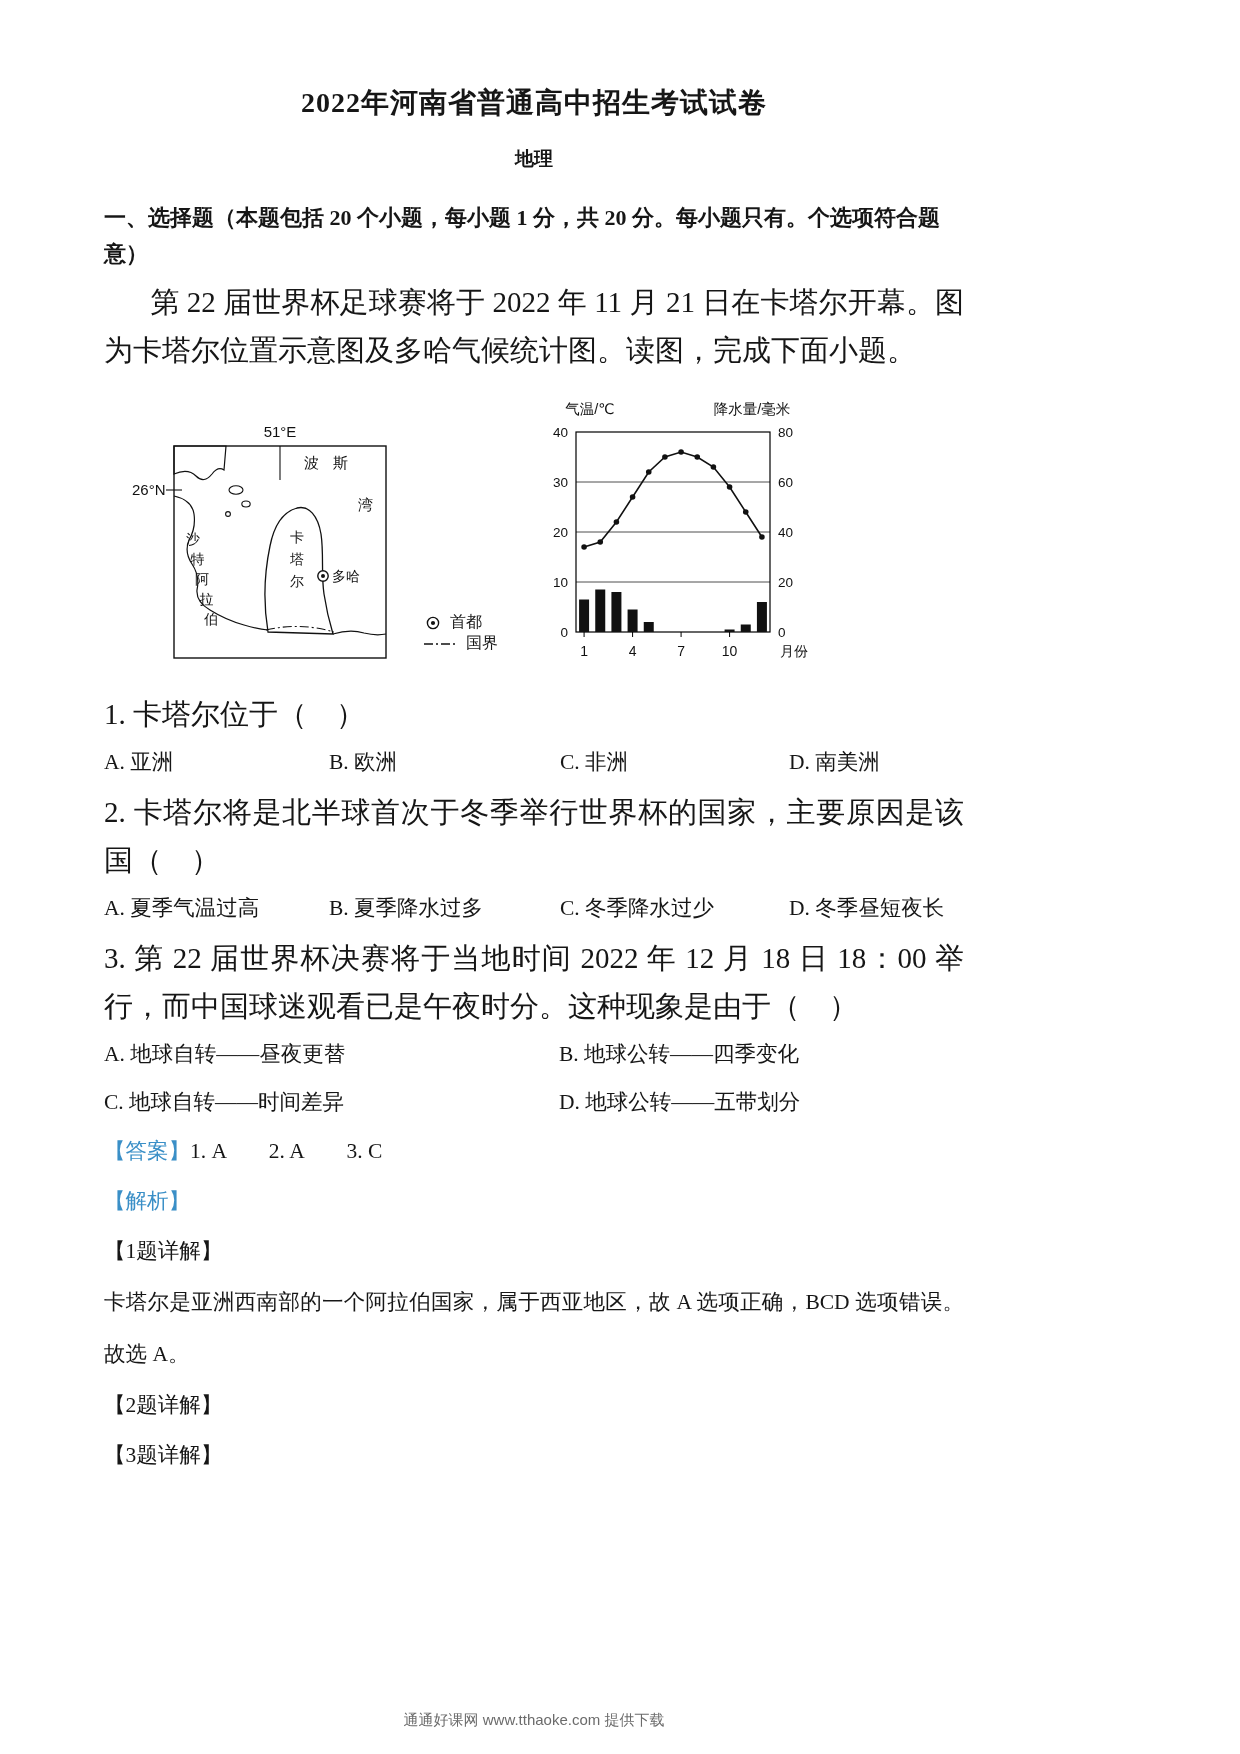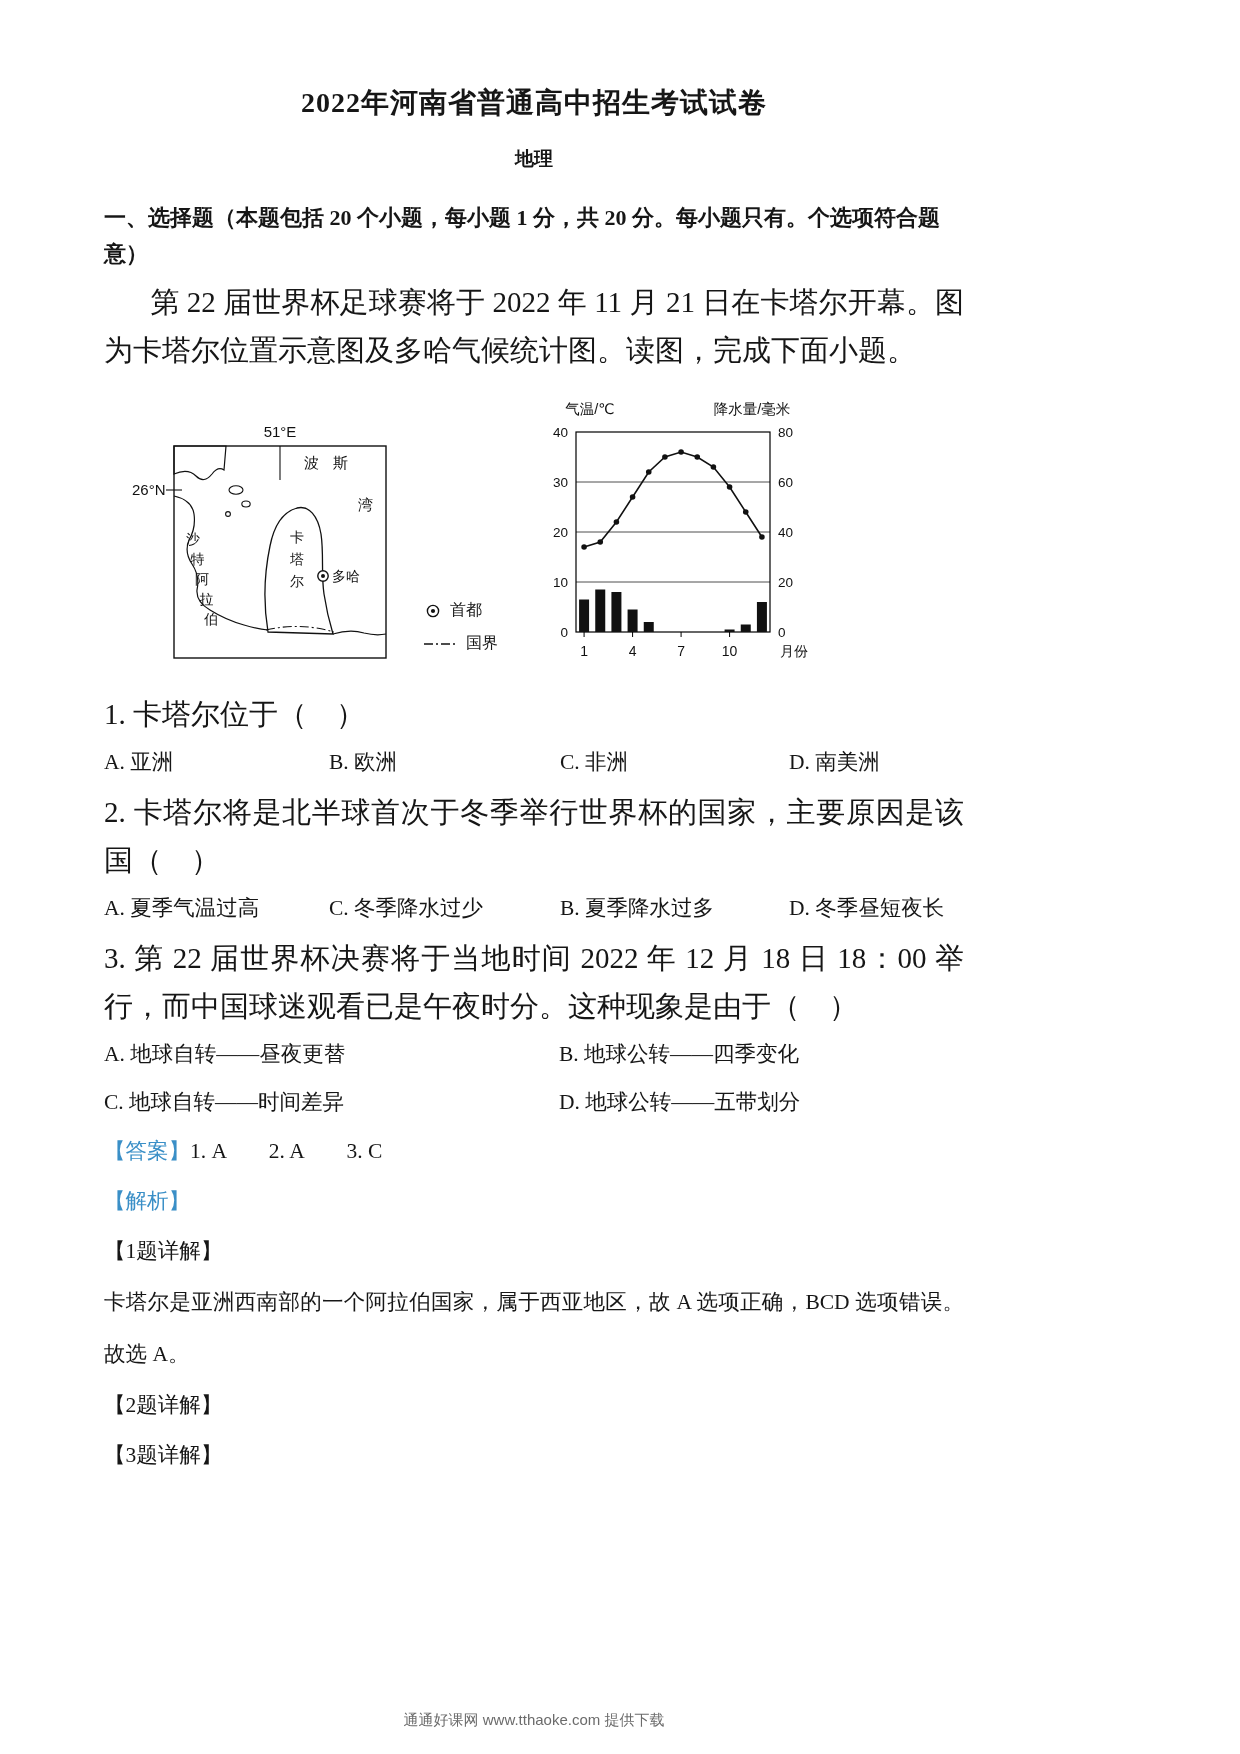--- a/index.html
+++ b/index.html
@@ -5,21 +5,21 @@
   *{margin:0;padding:0;box-sizing:border-box}
   html,body{background:#ffffff}
   body{width:1240px;font-family:"Liberation Serif","DejaVu Serif",serif;color:#161616}
   .sheet{position:relative;width:1068px;height:1754px;background:#fff;padding:84px 104px 0 104px;overflow:hidden}
   .doc-title{font-size:28px;font-weight:bold;text-align:center;letter-spacing:1px}
   .doc-subject{font-size:19px;font-weight:bold;text-align:center;margin-top:24px}
   .section-heading{font-size:22px;font-weight:bold;margin-top:28px;line-height:36px}
   .para{font-size:29px;line-height:48px;text-align:justify}
   .intro{margin-top:6px;text-indent:1.6em}
   .figures{display:flex;align-items:flex-end;gap:12px;margin:14px 0 6px 28px}
-  .map-legend{display:flex;flex-direction:column;gap:12px;margin:0 8px 30px 2px;font-size:16px;font-family:"Liberation Sans","DejaVu Sans",sans-serif}
+  .map-legend{display:flex;flex-direction:column;margin:0 8px 30px 2px;font-size:16px;font-family:"Liberation Sans","DejaVu Sans",sans-serif}
   .legend-row{display:flex;align-items:center;gap:8px;white-space:nowrap}
   svg text{font-family:"Liberation Sans","DejaVu Sans",sans-serif;fill:#111}
   .stem{margin-top:2px}
   .opts{display:grid;font-size:21.5px;line-height:48px}
   .opts.four{grid-template-columns:225px 231px 229px 1fr}
   .opts.two{grid-template-columns:455px 1fr}
   .ans-line{font-size:21.5px;line-height:50px}
   .tag{color:var(--accent,#3a8fc7)}
   .exp-head{font-size:21.5px;line-height:50px}
   .exp{font-size:21.5px;line-height:52px;text-align:justify}
@@ -143,22 +143,22 @@
   <div class="opts four">
     <span>A. 亚洲</span>
     <span>B. 欧洲</span>
     <span>C. 非洲</span>
     <span>D. 南美洲</span>
   </div>
 
   <p class="para stem">2. 卡塔尔将是北半球首次于冬季举行世界杯的国家，主要原因是该国（　）</p>
   <div class="opts four">
     <span>A. 夏季气温过高</span>
+    <span>B. 夏季降水过多</span>
     <span>C. 冬季降水过少</span>
-    <span>B. 夏季降水过多</span>
     <span>D. 冬季昼短夜长</span>
   </div>
 
   <p class="para stem">3. 第 22 届世界杯决赛将于当地时间 2022 年 12 月 18 日 18：00 举行，而中国球迷观看已是午夜时分。这种现象是由于（　）</p>
   <div class="opts two">
     <span>A. 地球自转——昼夜更替</span>
     <span>B. 地球公转——四季变化</span>
     <span>C. 地球自转——时间差异</span>
     <span>D. 地球公转——五带划分</span>
   </div>

